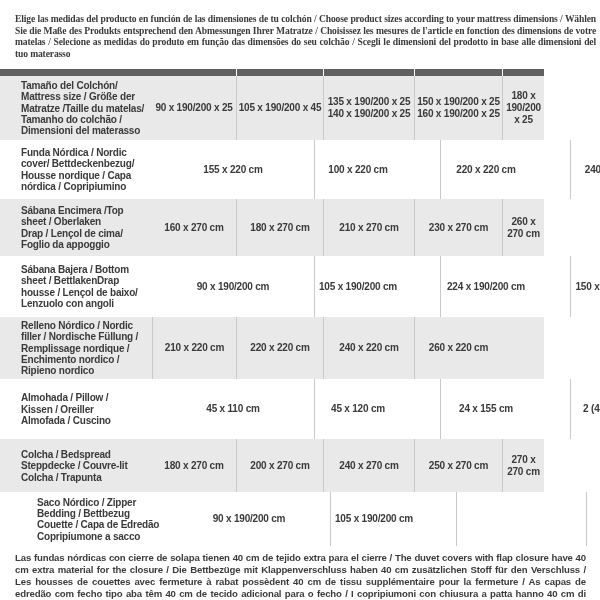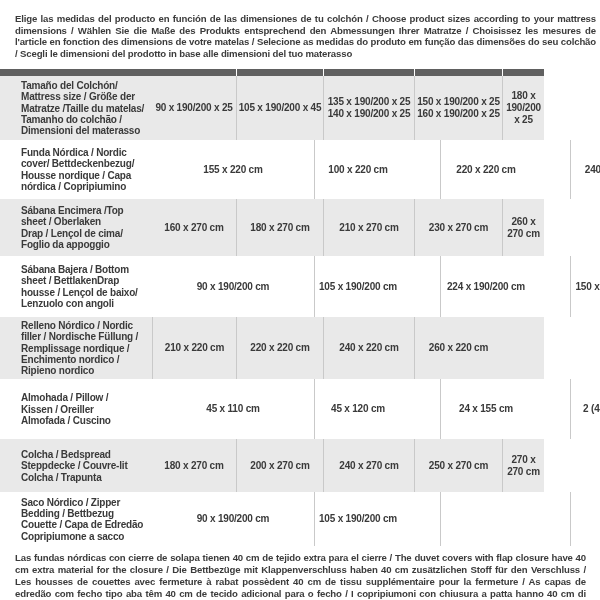--- a/index.html
+++ b/index.html
@@ -4,21 +4,21 @@
 <style>
   html,body{margin:0;padding:0;}
   body{
     width:600px;height:600px;background:#ffffff;
     font-family:"Liberation Sans","DejaVu Sans",sans-serif;
     color:#3a3a3a;overflow:hidden;
   }
   .intro{
     margin:0;padding:13px 4px 0 15px;
     font-size:9.6px;font-weight:bold;line-height:11.6px;
-    letter-spacing:-0.15px;text-align:justify;color:#3b3b3b;
+    letter-spacing:-0.15px;text-align:justify;color:#3b3b3b;font-family:Liberation Serif, serif;
   }
   .size-table{margin-top:10px;width:544px;}
   .t-row{
     display:grid;
     grid-template-columns:152px 84px 87px 91px 88px 1fr;
     align-items:center;
   }
   .topbar .cell{height:7px;background:#606060;}
   .row-gray{background:#e9e9e9;}
   .row-white{background:#ffffff;gap:39px;}
@@ -30,21 +30,21 @@
     font-size:10px;font-weight:bold;line-height:11.4px;
     letter-spacing:-0.2px;white-space:pre-line;
   }
   .val-cell{
     justify-content:center;text-align:center;
     font-size:10px;font-weight:bold;letter-spacing:-0.2px;
     line-height:12px;white-space:pre-line;
   }
   .r1{min-height:64px;} .r2{min-height:59px;} .r3{min-height:57px;}
   .r4{min-height:61px;} .r5{min-height:62px;} .r6{min-height:54px;}
-  .r7{min-height:53px;} .r8{min-height:54px;}
+  .r7{min-height:53px;} .r8{min-height:54px;margin-left:16px;}
   .footnote{
     margin:0;padding:6px 14px 0 15px;
     font-size:9.6px;font-weight:bold;line-height:11.8px;
     letter-spacing:-0.15px;text-align:justify;color:#3b3b3b;
   }
 </style>
 </head>
 <body>
 
 <p class="intro">Elige las medidas del producto en función de las dimensiones de tu colchón / Choose product sizes according to your mattress dimensions / Wählen Sie die Maße des Produkts entsprechend den Abmessungen Ihrer Matratze / Choisissez les mesures de l'article en fonction des dimensions de votre matelas / Selecione as medidas do produto em função das dimensões do seu colchão / Scegli le dimensioni del prodotto in base alle dimensioni del tuo materasso</p>

